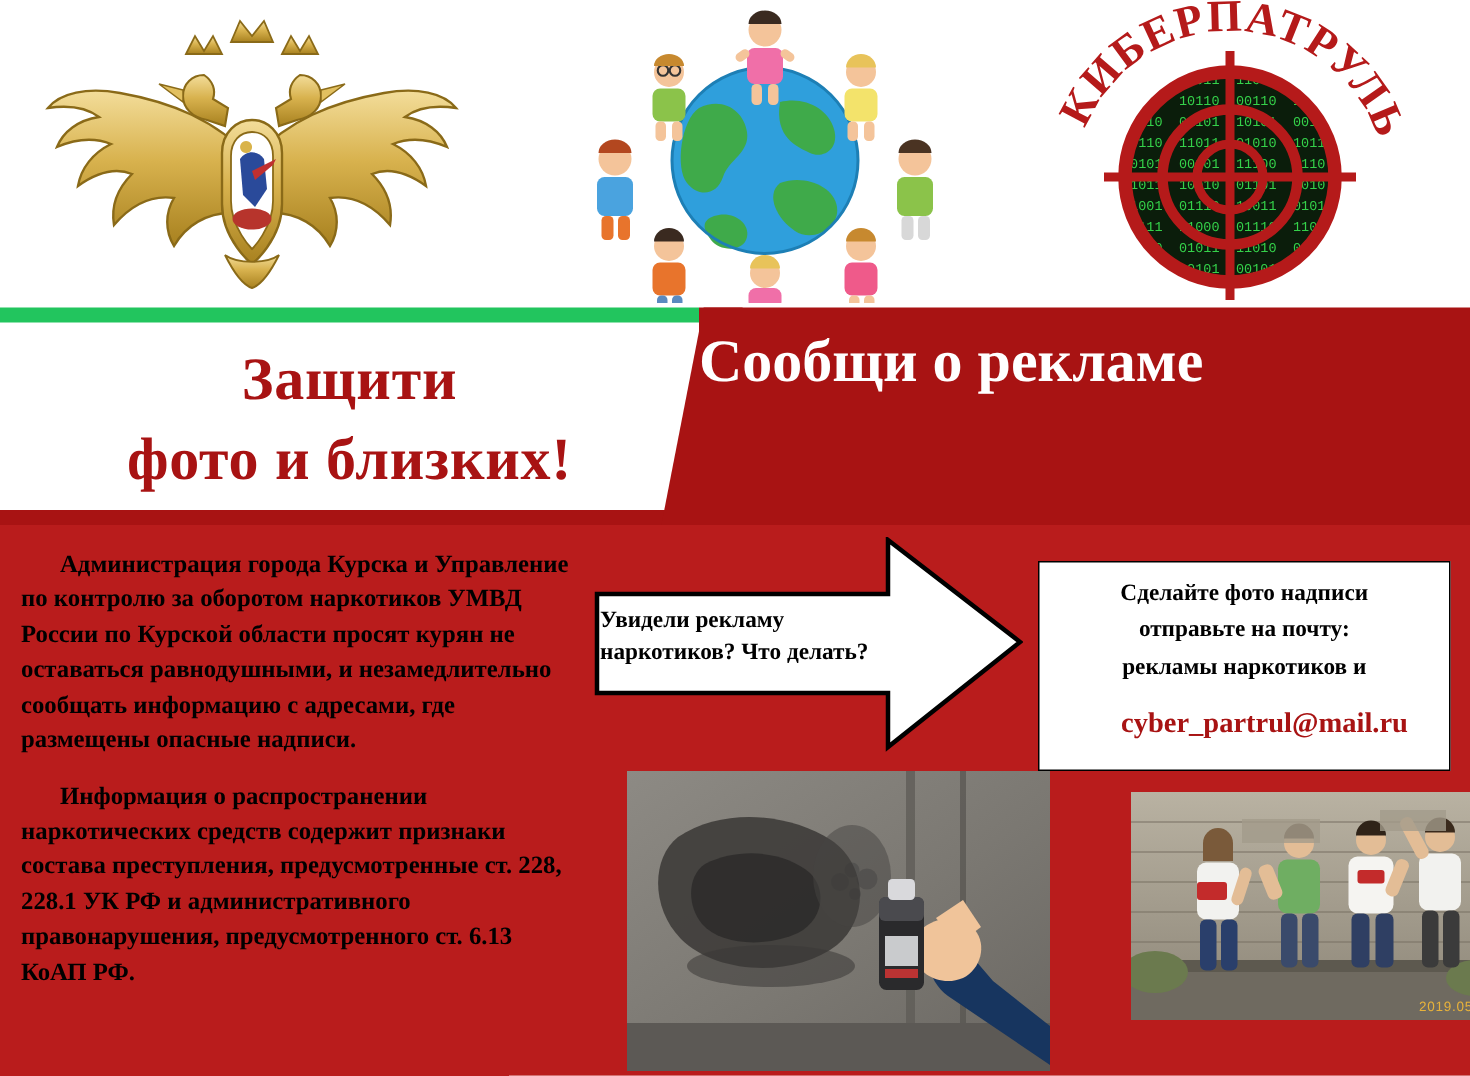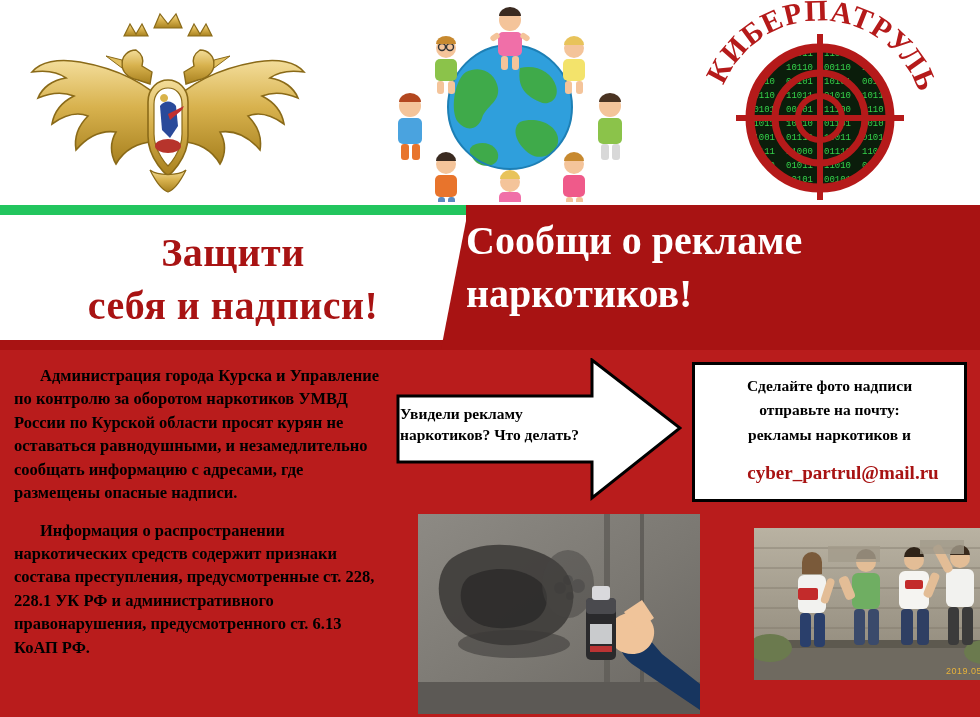--- a/index.html
+++ b/index.html
@@ -131,23 +131,23 @@
     font-size: 15.5px;
     font-weight: bold;
     line-height: 1.35;
     color: #000;
     text-align: left;
   }
 
   
   .mail-box {
     position: absolute;
-    left: 692px; top: 12px;
+    left: 692px; top: 24px;
     width: 275px; height: 140px;
-    border: 3px solid #000000;
+    border: 1px solid #000000;
     background: #ffffff;
     box-sizing: border-box;
   }
   .mail-box .line {
     text-align: center;
     font-size: 15.5px;
     font-weight: bold;
     color: #000;
     line-height: 1.45;
     margin-top: 10px;
@@ -378,28 +378,27 @@
         <textPath href="#arc" startOffset="4%">КИБЕРПАТРУЛЬ</textPath>
       </text>
     </svg>
   </div>
 </div>
 
 <div class="banner">
   <div class="banner-left">
     <div class="txt">
       <div>Защити</div>
-      <div>себя и надписи!</div>
+      <div>фото и близких!</div>
     </div>
   </div>
   <div class="banner-notch"></div>
   <div class="banner-right">
     <div class="txt">
       <div>Сообщи о рекламе</div>
-      <div>наркотиков!</div>
     </div>
   </div>
 </div>
 
 <div class="body-area">
 
   <div class="left-text">
     <p>Администрация города Курска  и Управление по контролю за оборотом наркотиков УМВД России по Курской области  просят курян не оставаться равнодушными, и незамедлительно сообщать информацию  с адресами, где размещены опасные надписи.</p>
     <p>Информация о распространении наркотических средств содержит признаки состава преступления, предусмотренные ст. 228, 228.1 УК РФ и административного правонарушения, предусмотренного  ст. 6.13 КоАП РФ.</p>
   </div>

